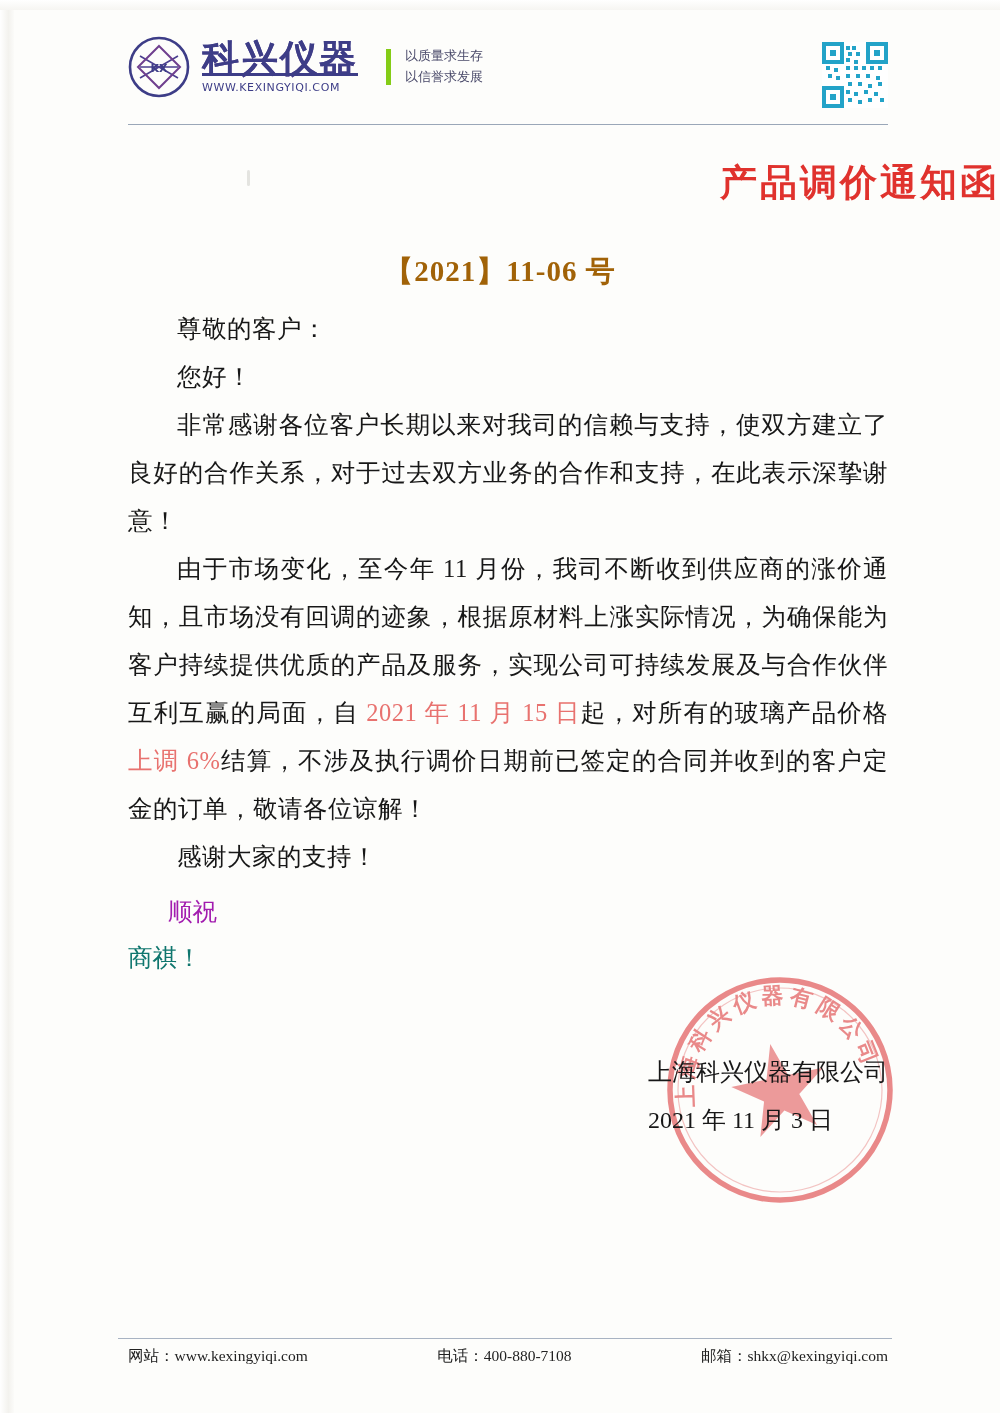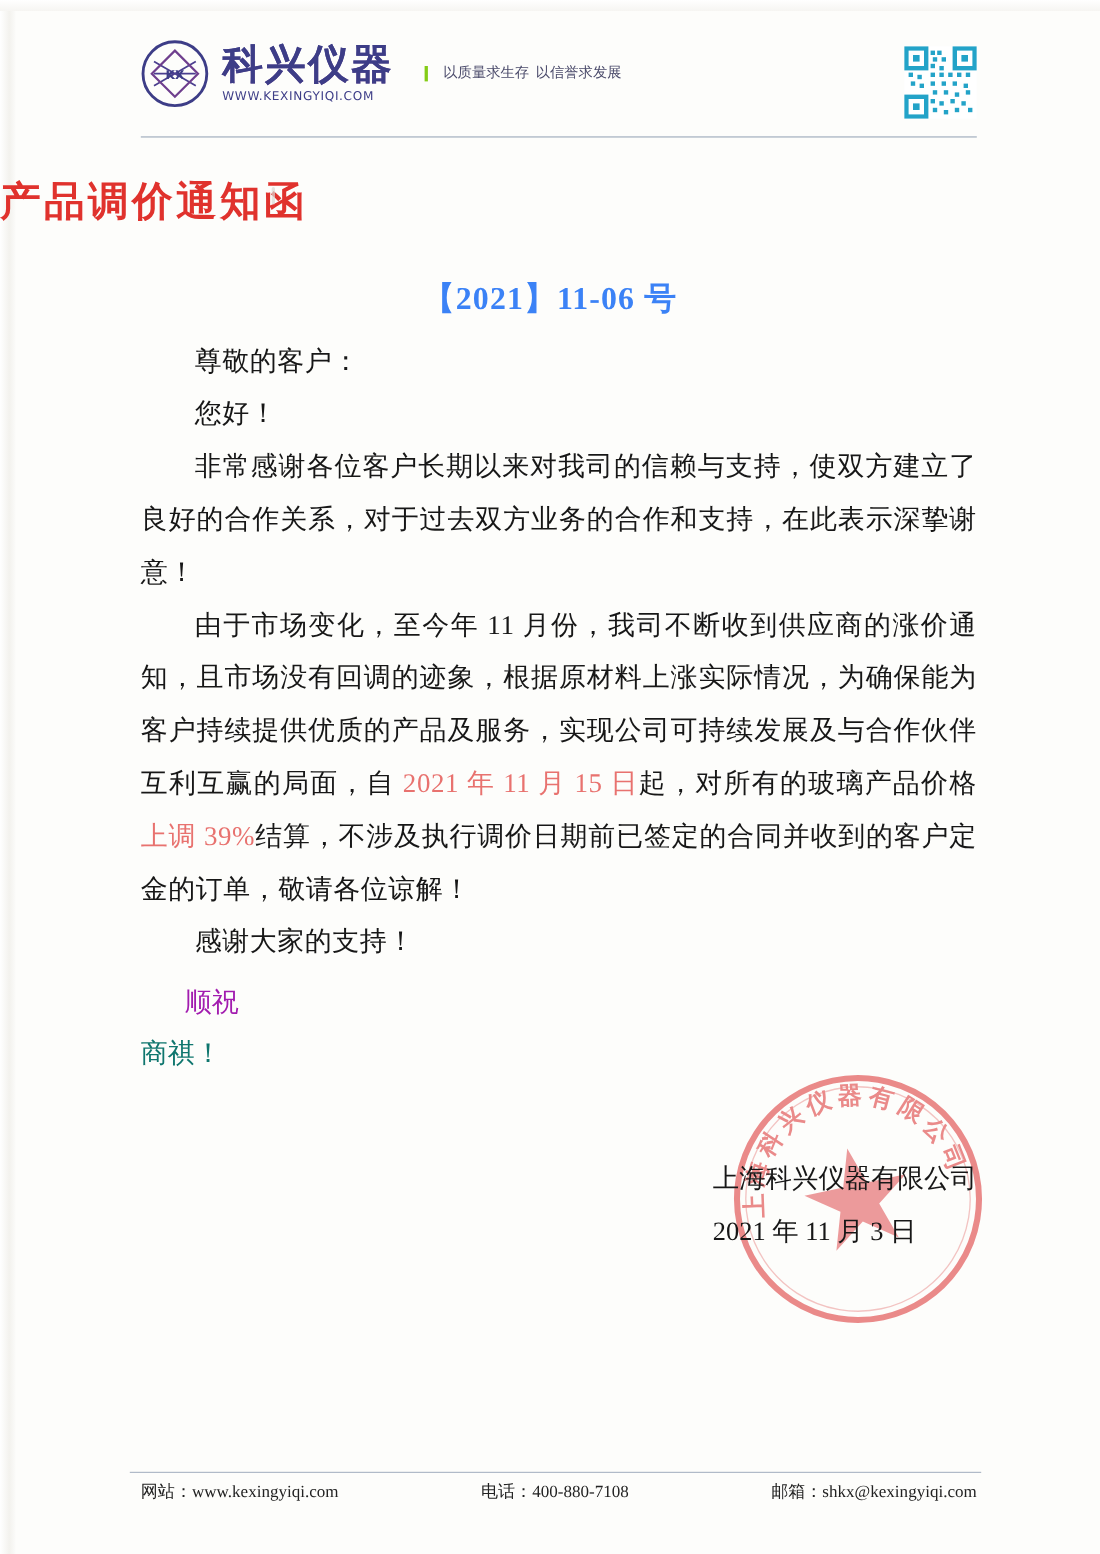--- a/index.html
+++ b/index.html
@@ -40,33 +40,34 @@
     font-family:"DejaVu Sans", sans-serif;
     font-weight:bold;
     font-size:37px;
     letter-spacing:2px;
     color:#2e2e7a;
     line-height:1.05;
     background:linear-gradient(180deg,#3c3c8c 0%, #6f3f8e 100%);
     -webkit-background-clip:text;
     background-clip:text;
     color:#3d3d87;
+    text-decoration:underline;
   }
   .logo-url {
     font-family:"DejaVu Sans", sans-serif;
     font-size:11px;
     letter-spacing:0.6px;
     color:#3d3d87;
     margin-top:2px;
   }
   .logo-slogan {
     margin-left:16px;
     padding-left:14px;
-    border-left:3px solid #84cc16;
-    display:flex; flex-direction:row; justify-content:center; gap:6px;
+    border-left:5px solid #84cc16;
+    display:flex; flex-direction:column; justify-content:center; gap:6px;
     font-family:"DejaVu Sans", sans-serif;
     font-size:13px;
     color:#4a4a6a;
     line-height:1.15;
     text-align:right;
   }
 
   .qr {
     position:absolute; right:0; top:6px;
     width:66px; height:66px;
@@ -74,34 +75,34 @@
   .qr svg { display:block; }
 
   .header-rule {
     position:absolute; left:128px; right:112px; top:124px;
     height:1px; background:#9aa7b8;
   }
 
   
   .doc-title {
     position:absolute; left:0; right:0; top:158px;
-    text-align:left;
+    text-align:right;
     font-family:"DejaVu Sans", sans-serif;
     font-weight:bold;
     font-size:37px;
     letter-spacing:3px;
     color:#e0322d;
   }
   .doc-number {
     position:absolute; left:0; right:0; top:252px;
     text-align:center;
     font-size:29px;
     font-weight:bold;
     letter-spacing:1px;
-    color:#3b82f6;
+    color:#a16207;
   }
 
   
   .body-wrap {
     position:absolute; left:128px; top:305px; width:760px;
   }
   .para {
     font-size:24.5px;
     line-height:48px;
     letter-spacing:0.5px;
@@ -232,21 +233,21 @@
   </div>
   <div class="header-rule"></div>
 
   <div class="doc-title">产品调价通知函</div>
   <div class="doc-number">【2021】11-06 号</div>
 
   <div class="body-wrap">
     <div class="para indent">尊敬的客户：</div>
     <div class="para indent">您好！</div>
     <div class="para indent">非常感谢各位客户长期以来对我司的信赖与支持，使双方建立了良好的合作关系，对于过去双方业务的合作和支持，在此表示深挚谢意！</div>
-    <div class="para indent"><span>由于市场变化，至今年 11 月份，我司不断收到供应商的涨价通知，且市场没有回调的迹象，根据原材料上涨实际情况，为确保能为客户持续提供优质的产品及服务，实现公司可持续发展及与合作伙伴互利互赢的局面，自 </span><span class="hl">2021 年 11 月 15 日</span><span>起，对所有的玻璃产品价格</span><span class="hl-strong">上调 39%</span><span>结算，不涉及执行调价日期前已签定的合同并收到的客户定金的订单，敬请各位谅解！</span></div>
+    <div class="para indent"><span>由于市场变化，至今年 11 月份，我司不断收到供应商的涨价通知，且市场没有回调的迹象，根据原材料上涨实际情况，为确保能为客户持续提供优质的产品及服务，实现公司可持续发展及与合作伙伴互利互赢的局面，自 </span><span class="hl">2021 年 11 月 15 日</span><span>起，对所有的玻璃产品价格</span><span class="hl-strong">上调 6%</span><span>结算，不涉及执行调价日期前已签定的合同并收到的客户定金的订单，敬请各位谅解！</span></div>
     <div class="para indent">感谢大家的支持！</div>
   </div>
 
   <div class="closing1">顺祝</div>
   <div class="closing2">商祺！</div>
 
   <div class="stamp">
     <svg width="250" height="250" viewBox="0 0 250 250" xmlns="http://www.w3.org/2000/svg">
       <g transform="rotate(-12 125 125)" opacity="0.78">
         <circle cx="125" cy="125" r="110" fill="none" stroke="#e4696a" stroke-width="5.5"></circle>

